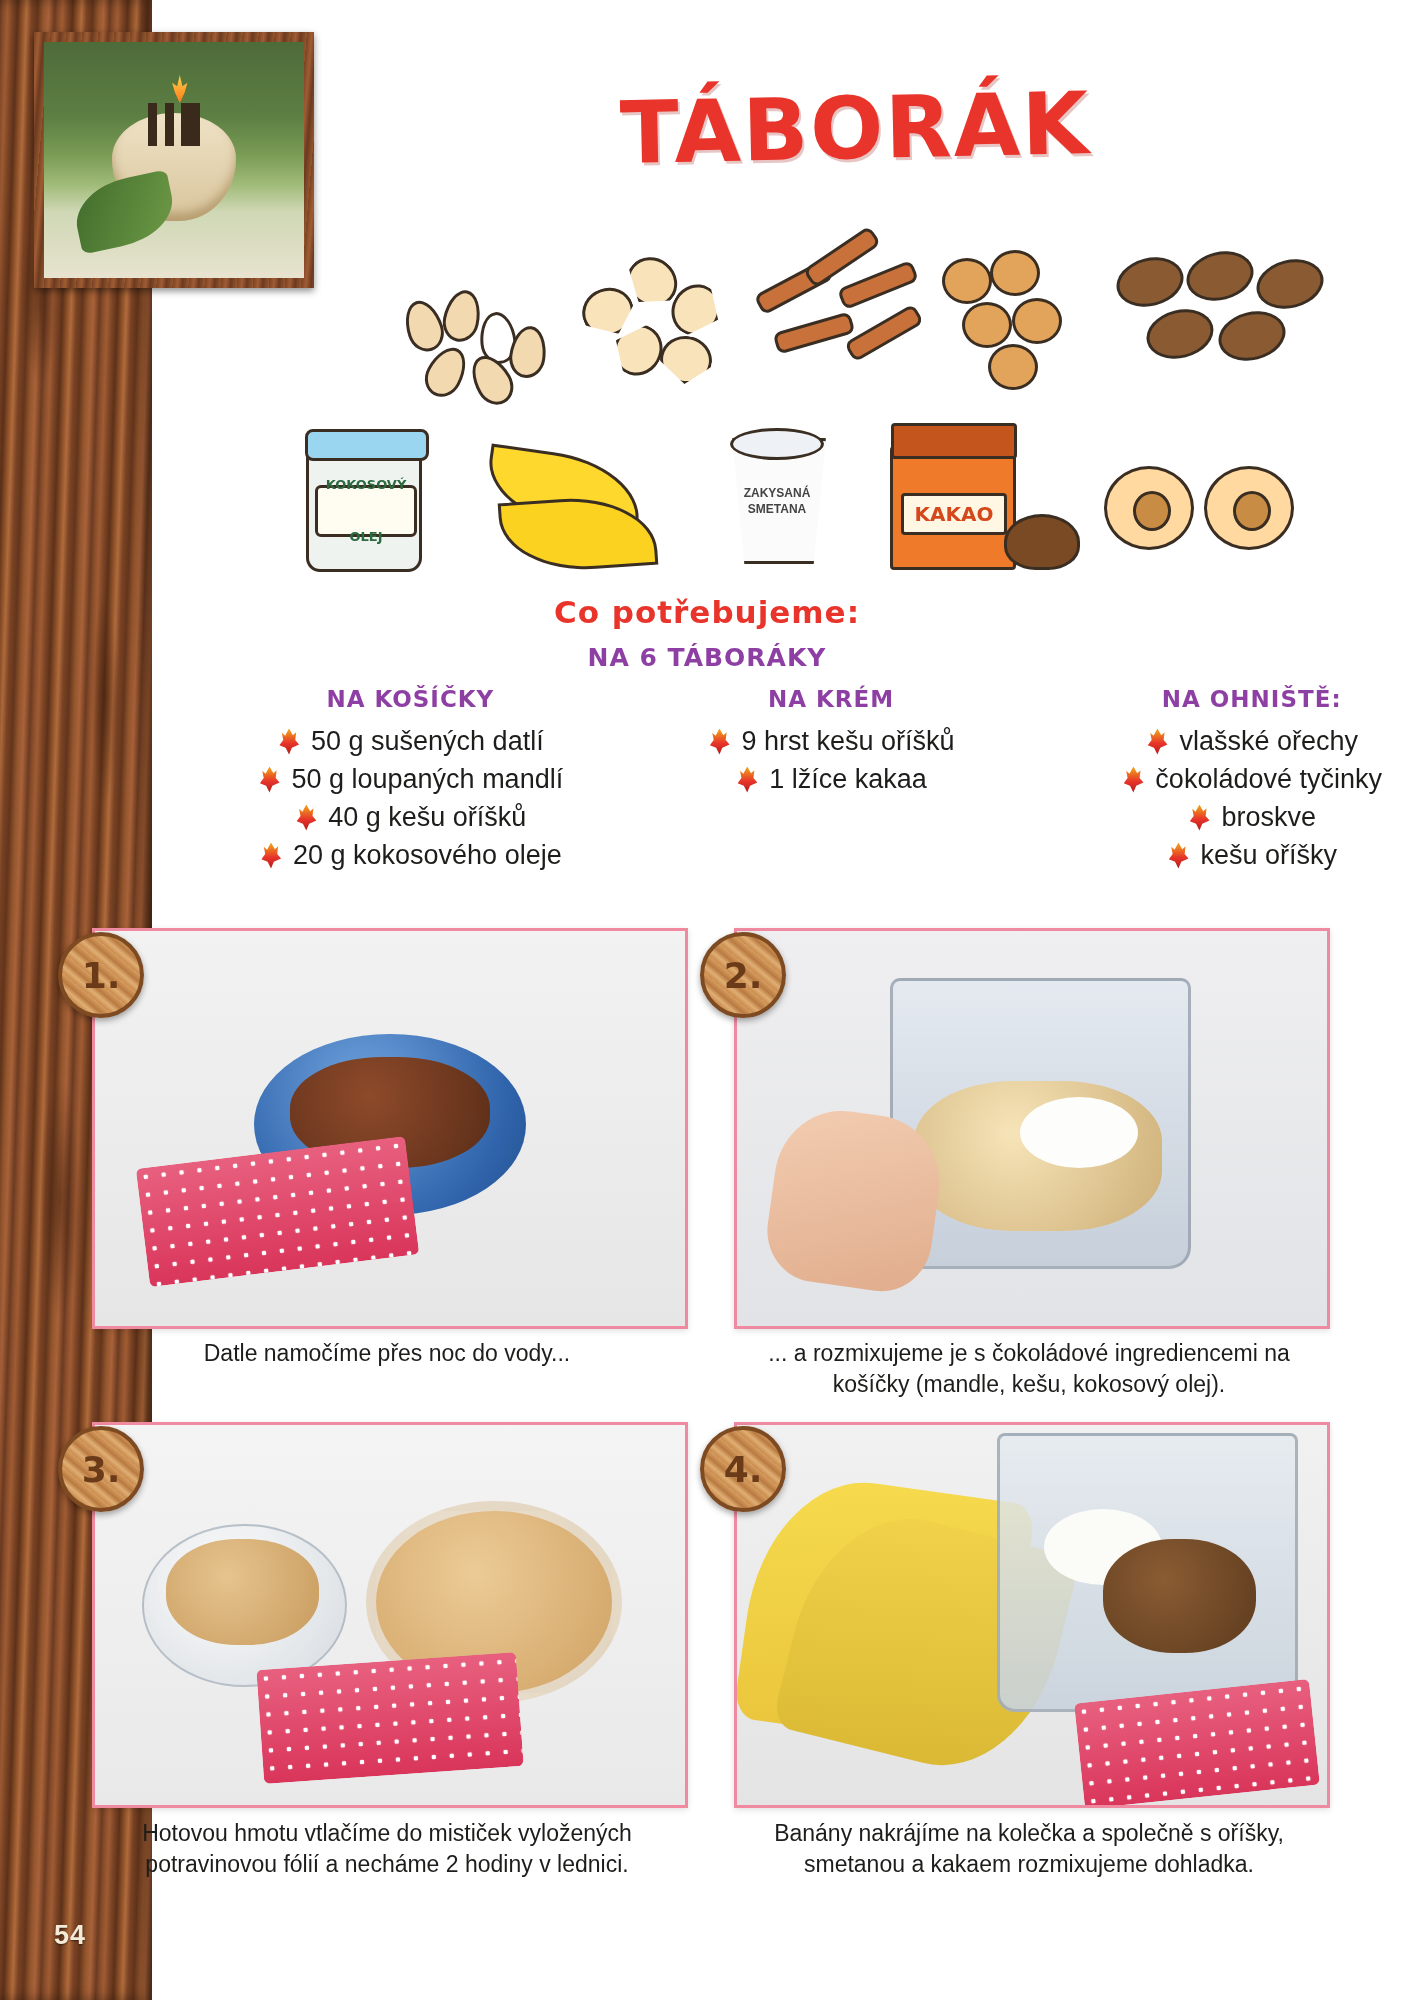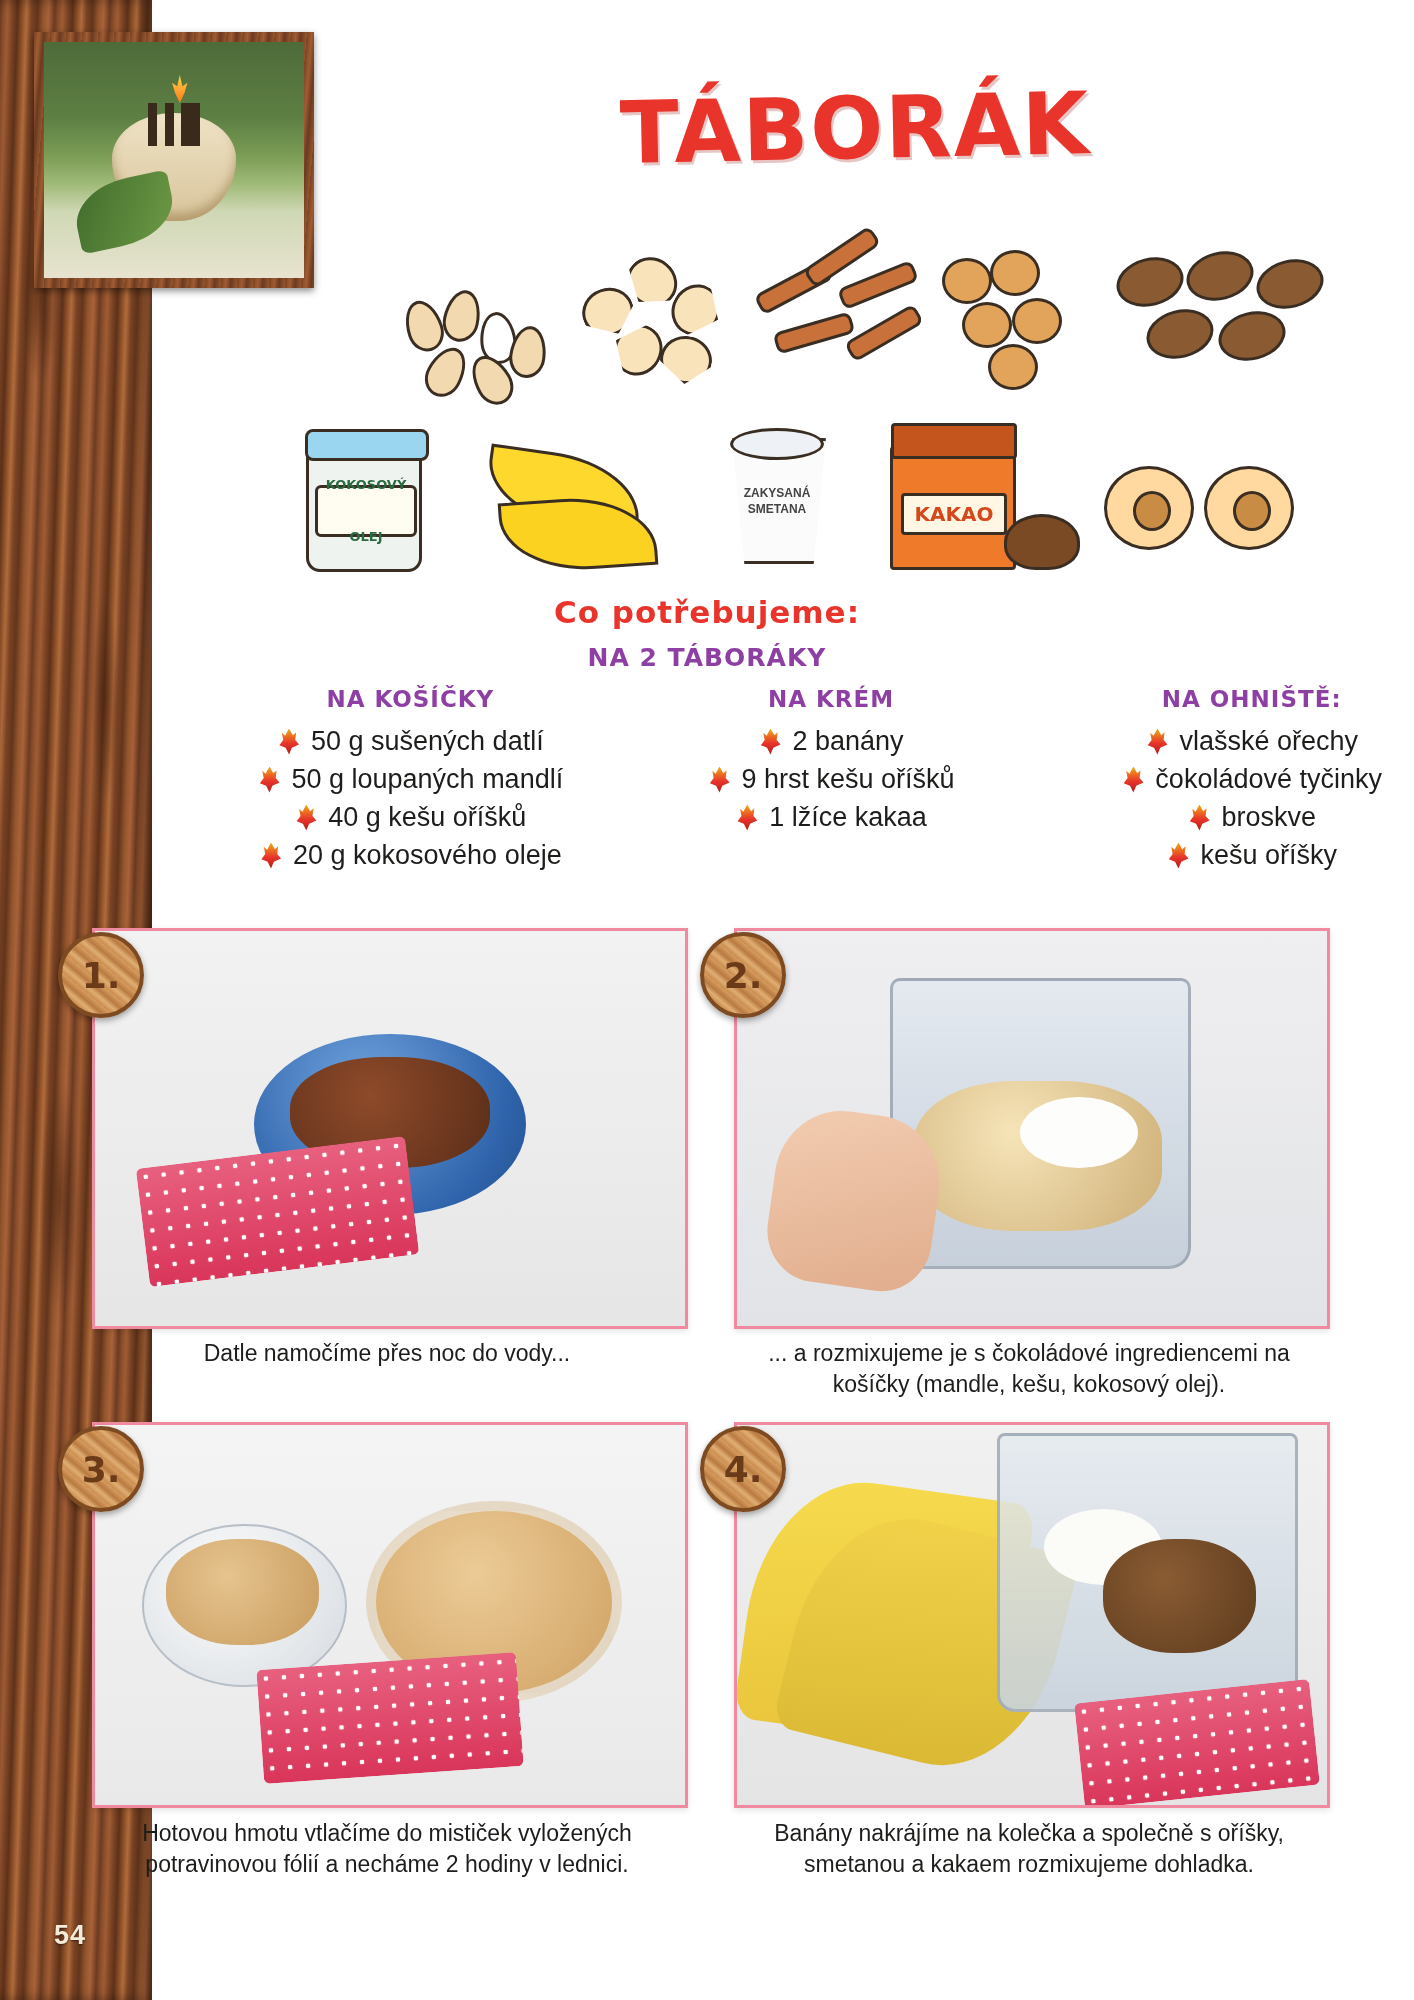--- a/index.html
+++ b/index.html
@@ -387,21 +387,21 @@
 <div class="ill" style="left:1100px;top:462px;width:210px;height:110px;">
   <div class="peach" style="left:4px;top:4px;">
       <div class="peach-pit"></div>
     </div>
   <div class="peach" style="left:104px;top:4px;">
       <div class="peach-pit"></div>
     </div>
 </div>
 
 <div class="need-head need-title">Co potřebujeme:</div>
-<div class="need-head need-sub">NA 2 TÁBORÁKY</div>
+<div class="need-head need-sub">NA 6 TÁBORÁKY</div>
 
 <div class="cols">
   <div class="col c1">
     <div class="col-head">NA KOŠÍČKY</div>
     <div class="ing">
         <span class="flame"></span>
         <span>50 g sušených datlí</span>
       </div>
     <div class="ing">
         <span class="flame"></span>
@@ -412,24 +412,20 @@
         <span>40 g kešu oříšků</span>
       </div>
     <div class="ing">
         <span class="flame"></span>
         <span>20 g kokosového oleje</span>
       </div>
   </div>
 
   <div class="col c2">
     <div class="col-head">NA KRÉM</div>
-    <div class="ing">
-        <span class="flame"></span>
-        <span>2 banány</span>
-      </div>
     <div class="ing">
         <span class="flame"></span>
         <span>9 hrst kešu oříšků</span>
       </div>
     <div class="ing">
         <span class="flame"></span>
         <span>1 lžíce kakaa</span>
       </div>
   </div>
 

